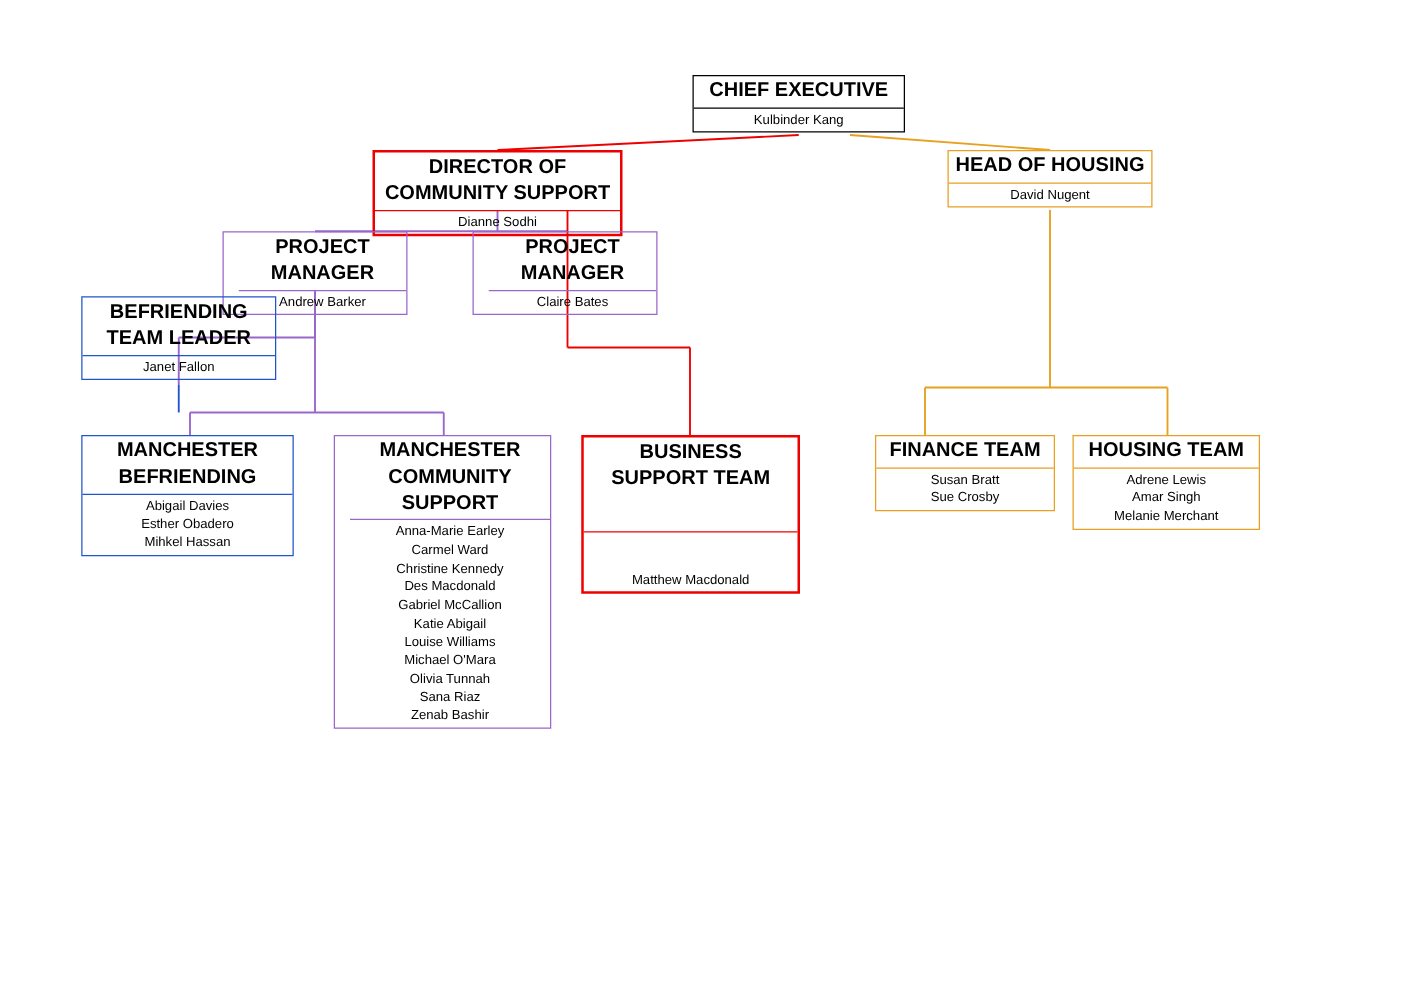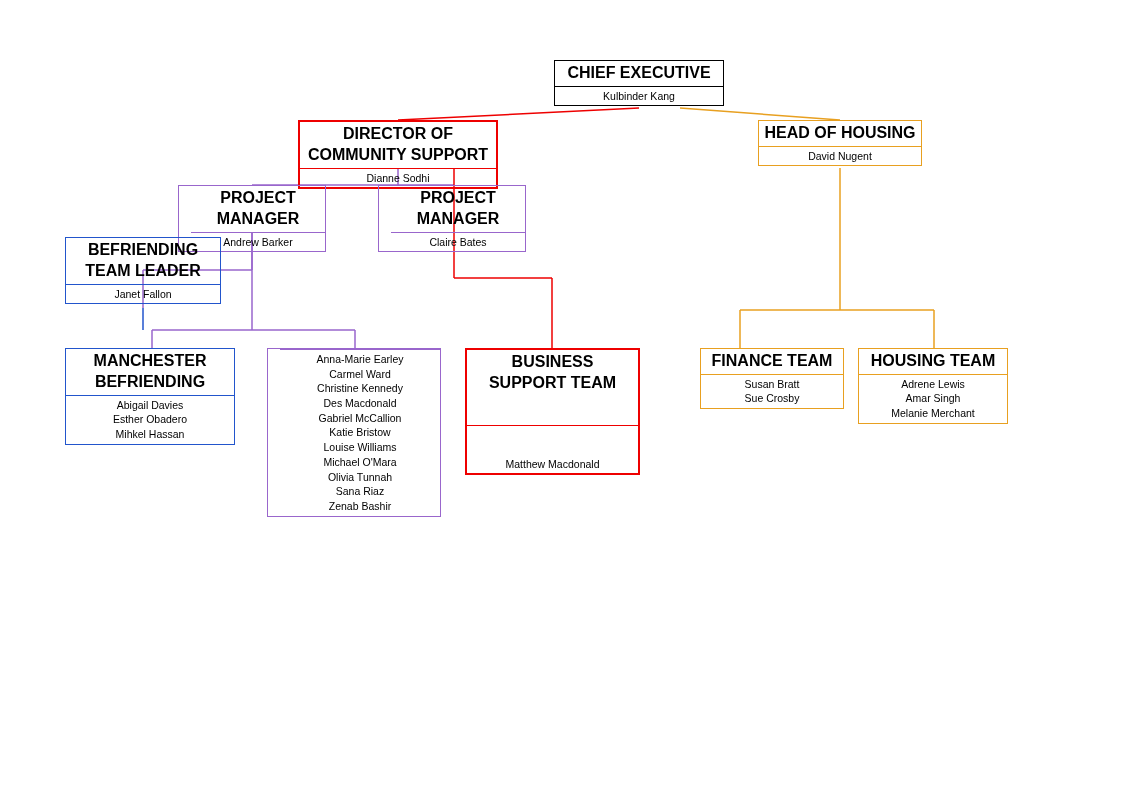--- a/index.html
+++ b/index.html
@@ -141,28 +141,29 @@
     <div class="node-title">MANCHESTER BEFRIENDING</div>
     <div class="node-divider blue-divider"></div>
     <div class="node-name">
       <span>Abigail Davies</span><br>
       <span>Esther Obadero</span><br>
       <span>Mihkel Hassan</span>
     </div>
   </div>
 
   <div class="node purple-border" style="left:267px; top:348px; width:174px;">
+    <div class="node-title">MANCHESTER COMMUNITY SUPPORT</div>
     <div class="node-divider purple-divider"></div>
     <div class="node-name">
       <span>Anna-Marie Earley</span><br>
       <span>Carmel Ward</span><br>
       <span>Christine Kennedy</span><br>
       <span>Des Macdonald</span><br>
       <span>Gabriel McCallion</span><br>
-      <span>Katie Bristow</span><br>
+      <span>Katie Abigail</span><br>
       <span>Louise Williams</span><br>
       <span>Michael O'Mara</span><br>
       <span>Olivia Tunnah</span><br>
       <span>Sana Riaz</span><br>
       <span>Zenab Bashir</span>
     </div>
   </div>
 
   <div class="node orange-border" style="left:700px; top:348px; width:144px;">
     <div class="node-title">FINANCE TEAM</div>

